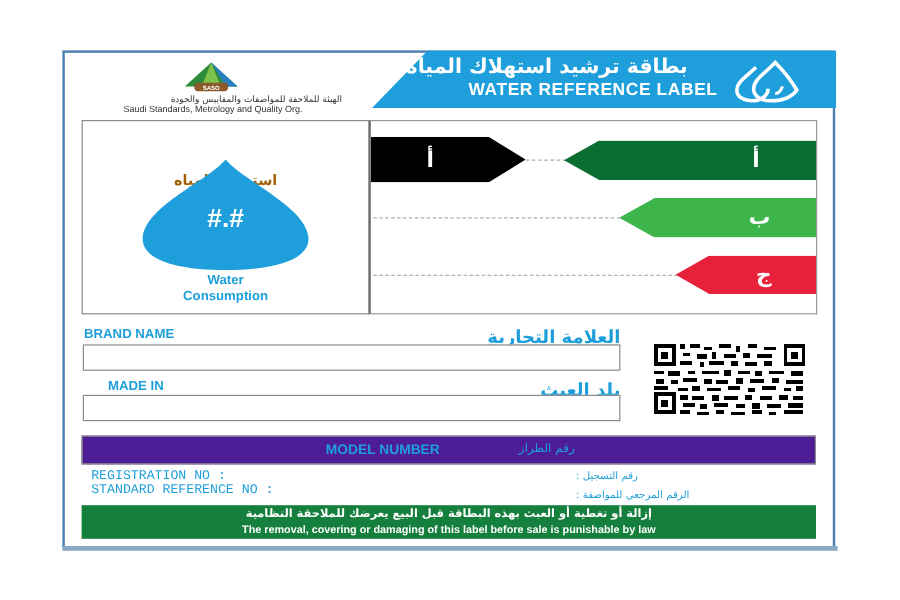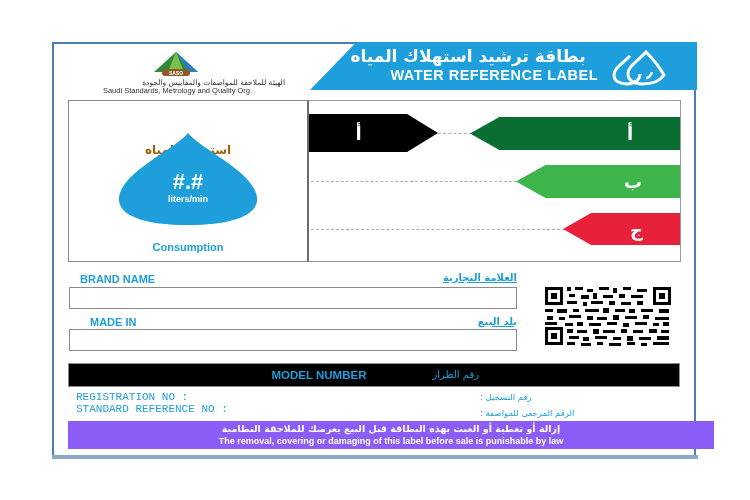--- a/index.html
+++ b/index.html
@@ -1,45 +1,45 @@
 <!DOCTYPE html>
 <html><head>
 <meta charset="utf-8">
 <style>
   html, body { margin:0; padding:0; background:#ffffff; }
   body { width:750px; height:500px; position:relative; overflow:hidden; font-family:"DejaVu Sans", sans-serif; }
   .frame { position:absolute; left:52px; top:42px; width:644px; height:415px; border:2px solid #4a7fb0; box-sizing:border-box; background:#fff; }
   .bottom-shadow { position:absolute; left:52px; top:455px; width:646px; height:4px; background:#8aa9c4; }
   .header-band { position:absolute; left:310px; top:42px; width:387px; height:48px; background:#1e9fdb; clip-path:polygon(12% 0,100% 0,100% 100%,0 100%); }
-  .header-ar { position:absolute; left:338px; top:46px; width:260px; text-align:center; color:#fff; font-size:17px; font-weight:bold; direction:rtl; line-height:20px; }
+  .header-ar { position:absolute; left:338px; top:46px; width:260px; text-align:left; color:#fff; font-size:17px; font-weight:bold; direction:rtl; line-height:20px; }
   .header-en { position:absolute; left:330px; top:67px; width:268px; text-align:right; color:#fff; font-size:14.5px; font-weight:bold; letter-spacing:0.5px; font-family:"Liberation Sans", sans-serif; }
   .drops { position:absolute; left:608px; top:48px; width:62px; height:38px; }
   .logo { position:absolute; left:148px; top:50px; width:56px; height:30px; }
   .org-ar { position:absolute; left:70px; top:78px; width:215px; text-align:right; font-size:7.5px; color:#333; direction:rtl; line-height:9px; }
   .org-en { position:absolute; left:70px; top:86px; width:215px; text-align:center; font-size:7.5px; color:#333; font-family:"Liberation Sans", sans-serif; line-height:9px; }
   .left-panel { position:absolute; left:68px; top:100px; width:240px; height:162px; border:1.5px solid #8a8a8a; box-sizing:border-box; background:#fff; }
   .right-panel { position:absolute; left:307px; top:100px; width:374px; height:162px; border:1.5px solid #9a9a9a; border-left:2px solid #6d6d6d; box-sizing:border-box; background:#fff; }
   .wc-ar { position:absolute; left:0; top:8px; width:100%; text-align:center; color:#a16207; font-size:12px; font-weight:bold; direction:rtl;margin-top:34px; }
   .drop { position:absolute; left:44px; top:30px; width:150px; height:96px; }
   .drop-value { position:absolute; left:44px; top:68px; width:150px; text-align:center; color:#fff; font-size:22px; font-weight:bold; font-family:"Liberation Sans", sans-serif; }
   .drop-unit { position:absolute; left:44px; top:93px; width:150px; text-align:center; color:#fff; font-size:9px; font-weight:bold; font-family:"Liberation Sans", sans-serif; }
   .wc-en1 { position:absolute; left:0; top:127px; width:100%; text-align:center; color:#1e9fdb; font-size:11px; font-weight:bold; font-family:"Liberation Sans", sans-serif; }
   .wc-en2 { position:absolute; left:0; top:140px; width:100%; text-align:center; color:#1e9fdb; font-size:11px; font-weight:bold; font-family:"Liberation Sans", sans-serif; }
   .arrow { position:absolute; color:#fff; font-size:18px; font-weight:bold; display:flex; align-items:center; justify-content:center; }
   .dotline { position:absolute; height:0; border-top:1.5px dashed #b0b0b0; }
   .field-label-en { position:absolute; color:#1e9fdb; font-size:11px; font-weight:bold; font-family:"Liberation Sans", sans-serif; }
-  .field-label-ar { position:absolute; color:#1e9fdb; font-size:10px; font-weight:bold; direction:rtl; text-align:right;text-decoration:underline; }
+  .field-label-ar { position:absolute; color:#1e9fdb; font-size:15px; font-weight:bold; direction:rtl; text-align:right;text-decoration:underline; }
   .field-box { position:absolute; border:1.5px solid #8a8a8a; box-sizing:border-box; background:#fff; }
   .qr { position:absolute; left:543px; top:285px; width:130px; height:62px; }
-  .model-box { position:absolute; left:68px; top:363px; width:612px; height:24px; border:1.5px solid #8a8a8a; box-sizing:border-box; background:#000000; }
+  .model-box { position:absolute; left:68px; top:363px; width:612px; height:24px; border:1.5px solid #8a8a8a; box-sizing:border-box; background:#4c1d95; }
   .model-en { position:absolute; left:150px; top:5px; width:200px; text-align:center; color:#1e9fdb; font-size:11.5px; font-weight:bold; font-family:"Liberation Sans", sans-serif; }
   .model-ar { position:absolute; left:330px; top:5px; width:80px; text-align:right; color:#1e9fdb; font-size:10px; direction:rtl; }
   .reg-en { position:absolute; left:76px; font-size:11px; color:#1e9fdb; font-family:Liberation Mono, monospace; }
   .reg-ar { position:absolute; left:480px; width:195px; text-align:left; font-size:8.5px; color:#1e9fdb; direction:rtl; }
-  .warning { position:absolute; left:68px; top:421px; width:612px; height:28px; background:#8b5cf6;padding-left:34px; }
+  .warning { position:absolute; left:68px; top:421px; width:612px; height:28px; background:#15803d; }
   .warn-ar { position:absolute; left:0; top:2px; width:100%; text-align:center; color:#fff; font-size:9.5px; font-weight:bold; direction:rtl; }
   .warn-en { position:absolute; left:0; top:15px; width:100%; text-align:center; color:#fff; font-size:9px; font-weight:bold; font-family:"Liberation Sans", sans-serif; }
 </style>
 </head>
 <body>
 
 <div class="frame"></div>
 <div class="bottom-shadow"></div>
 
 <div class="header-band"></div>
@@ -60,21 +60,21 @@
 </svg>
 <div class="org-ar">الهيئة للملاحقة للمواصفات والمقاييس والجودة</div>
 <div class="org-en">Saudi Standards, Metrology and Quality Org.</div>
 
 <div class="left-panel">
   <div class="wc-ar">استهلاك المياه</div>
   <svg class="drop" viewBox="0 0 150 96">
     <path d="M75 2 C60 20 10 40 6 66 C4 84 30 94 75 94 C120 94 146 84 144 66 C140 40 90 20 75 2 Z" fill="#1e9fdb"></path>
   </svg>
   <div class="drop-value">#.#</div>
-  <div class="drop-unit">liters/min</div>
+  <div class="wc-en1">Water</div>
   <div class="wc-en2">Consumption</div>
 </div>
 
 <div class="right-panel"></div>
 
 <div class="arrow" style="left:309px; top:114px; width:129px; height:38px; background:#000; clip-path:polygon(0 0,76% 0,100% 50%,76% 100%,0 100%); padding-right:30px; box-sizing:border-box;">
   <span>أ</span>
 </div>
 <div class="dotline" style="left:438px; top:133px; width:34px;"></div>
 <div class="arrow" style="left:470px; top:117px; width:210px; height:33px; background:#0a6e33; clip-path:polygon(14% 0,100% 0,100% 100%,14% 100%,0 50%); padding-left:110px; box-sizing:border-box;">
@@ -84,26 +84,26 @@
 <div class="dotline" style="left:311px; top:181px; width:206px;"></div>
 <div class="arrow" style="left:516px; top:165px; width:164px; height:33px; background:#3db54a; clip-path:polygon(18% 0,100% 0,100% 100%,18% 100%,0 50%); padding-left:70px; box-sizing:border-box;">
   <span>ب</span>
 </div>
 
 <div class="dotline" style="left:311px; top:229px; width:254px;"></div>
 <div class="arrow" style="left:563px; top:213px; width:117px; height:32px; background:#e8213a; clip-path:polygon(24% 0,100% 0,100% 100%,24% 100%,0 50%); padding-left:30px; box-sizing:border-box;">
   <span>ج</span>
 </div>
 
-<div class="field-label-en" style="left:70px; top:273px;margin-left:10px;">BRAND NAME</div>
+<div class="field-label-en" style="left:70px; top:273px;">BRAND NAME</div>
 <div class="field-label-ar" style="left:400px; top:272px; width:117px;">العلامة التجارية</div>
 <div class="field-box" style="left:69px; top:287px; width:448px; height:22px;"></div>
 
 <div class="field-label-en" style="left:70px; top:316px;padding-left:20px;">MADE IN</div>
-<div class="field-label-ar" style="left:400px; top:316px; width:117px;">بلد البيع</div>
+<div class="field-label-ar" style="left:400px; top:316px; width:117px;">بلد العبث</div>
 <div class="field-box" style="left:69px; top:329px; width:448px; height:22px;"></div>
 
 <svg class="qr" viewBox="0 0 130 62" shape-rendering="crispEdges">
   <rect x="0" y="0" width="130" height="62" fill="#fff"></rect>
   <rect x="2" y="2" width="18" height="18" fill="#000"></rect>
     <rect x="5" y="5" width="12" height="12" fill="#fff"></rect>
     <rect x="8" y="8" width="6" height="6" fill="#000"></rect>
   <rect x="110" y="2" width="18" height="18" fill="#000"></rect>
     <rect x="113" y="5" width="12" height="12" fill="#fff"></rect>
     <rect x="116" y="8" width="6" height="6" fill="#000"></rect>

